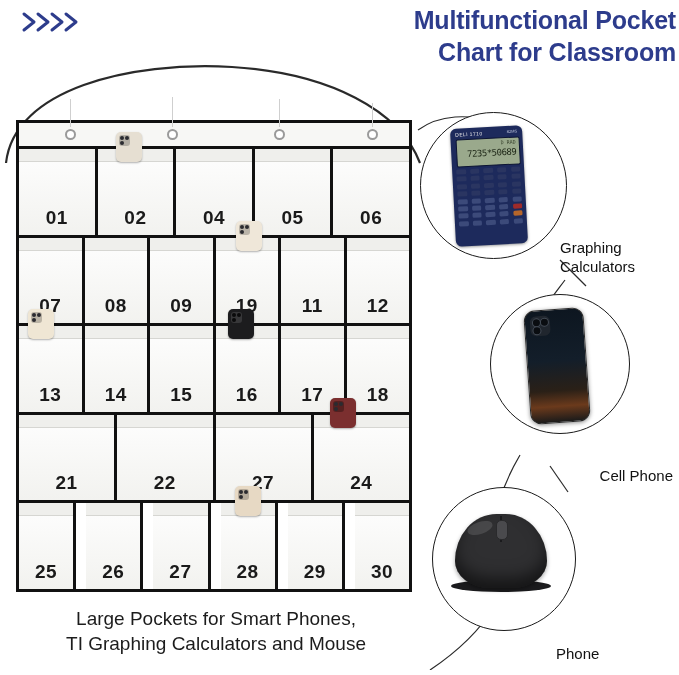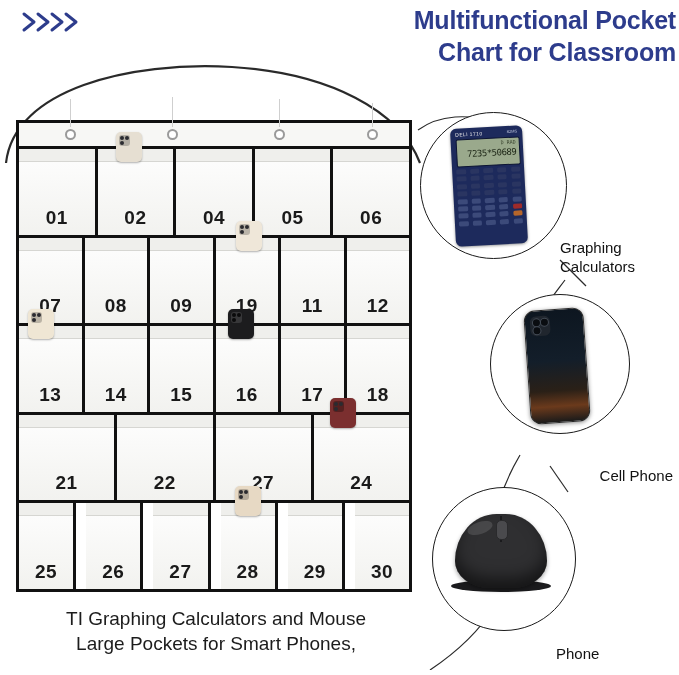--- a/index.html
+++ b/index.html
@@ -492,22 +492,22 @@
       <div class="pocket">
         <div class="flap"></div>
         <span class="num">30</span>
       </div>
     </div>
 
   </div>
 </div>
 
 <div id="caption">
+  <div>Large Pockets for Smart Phones,</div>
   <div>TI Graphing Calculators and Mouse</div>
-  <div>Large Pockets for Smart Phones,</div>
 </div>
 
 <div id="leaders">
   <svg width="279" height="560" viewBox="0 0 279 560">
     <g fill="none" stroke="#2a2a2a" stroke-width="1.2">
       <path d="M18,20 C40,4 70,4 92,12"></path>
       <path d="M165,170 C150,190 138,205 130,222"></path>
       <path d="M160,150 L186,176"></path>
       <path d="M120,345 C110,362 102,380 96,400"></path>
       <path d="M150,356 L168,382"></path>

